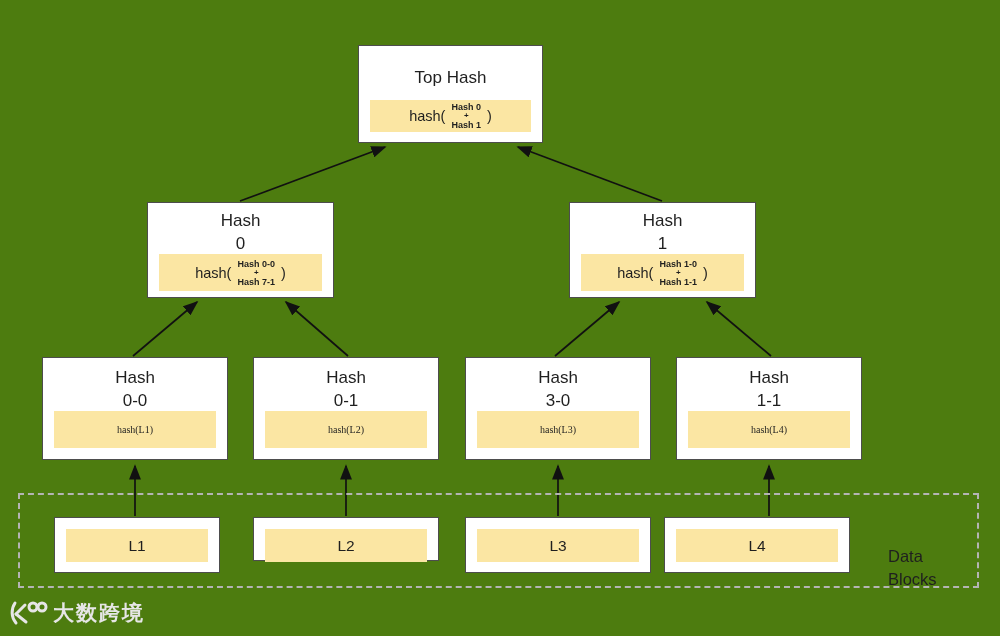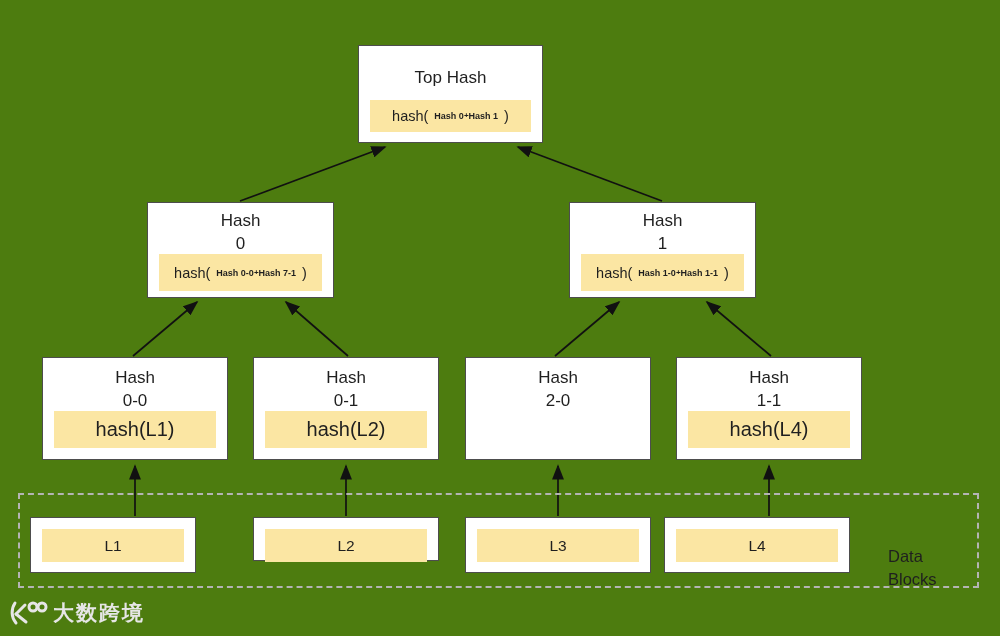--- a/index.html
+++ b/index.html
@@ -31,28 +31,28 @@
     left:11px;right:11px;
     background:var(--node_fill,#fbe6a3);
     display:flex;
     align-items:center;
     justify-content:center;
     gap:6px;
   }
   .fn{font-size:14.5px;}
   .operands{
     display:flex;
-    flex-direction:row;
+    flex-direction:column;
     align-items:center;
     font-size:9px;
     line-height:10px;
     font-weight:600;
   }
   .operands .plus{font-size:8px;line-height:8px;}
-  .leaf-pill-text{font-size:20px;}
+  .leaf-pill-text{font-size:10px;font-family:Liberation Serif, serif;}
   .datablock-pill{
     position:absolute;
     left:11px;right:11px;top:11px;height:33px;
     background:var(--node_fill,#fbe6a3);
     display:flex;align-items:center;justify-content:center;
     font-size:15.5px;
   }
   .dashed-container{
     position:absolute;
     left:18px;top:493px;width:961px;height:95px;
@@ -153,35 +153,38 @@
   </div>
 
   <div class="node" style="left:253px;top:357px;width:186px;height:103px">
     <div class="node-title" style="padding-top:8px"><span>Hash</span><br><span>0-1</span></div>
     <div class="hash-pill" style="bottom:11px;height:37px">
       <span class="leaf-pill-text">hash(L2)</span>
     </div>
   </div>
 
   <div class="node" style="left:465px;top:357px;width:186px;height:103px">
-    <div class="node-title" style="padding-top:8px"><span>Hash</span><br><span>2-0</span></div>
+    <div class="node-title" style="padding-top:8px"><span>Hash</span><br><span>3-0</span></div>
+    <div class="hash-pill" style="bottom:11px;height:37px">
+      <span class="leaf-pill-text">hash(L3)</span>
+    </div>
   </div>
 
   <div class="node" style="left:676px;top:357px;width:186px;height:103px">
     <div class="node-title" style="padding-top:8px"><span>Hash</span><br><span>1-1</span></div>
     <div class="hash-pill" style="bottom:11px;height:37px">
       <span class="leaf-pill-text">hash(L4)</span>
     </div>
   </div>
 
   <div class="dashed-container"></div>
 
   <div class="datablocks-label"><span>Data</span><br><span>Blocks</span></div>
 
-  <div class="node" style="left:30px;top:517px;width:166px;height:56px">
+  <div class="node" style="left:54px;top:517px;width:166px;height:56px">
     <div class="datablock-pill">L1</div>
   </div>
   <div class="node" style="left:253px;top:517px;width:186px;height:44px">
     <div class="datablock-pill">L2</div>
   </div>
   <div class="node" style="left:465px;top:517px;width:186px;height:56px">
     <div class="datablock-pill">L3</div>
   </div>
   <div class="node" style="left:664px;top:517px;width:186px;height:56px">
     <div class="datablock-pill">L4</div>

